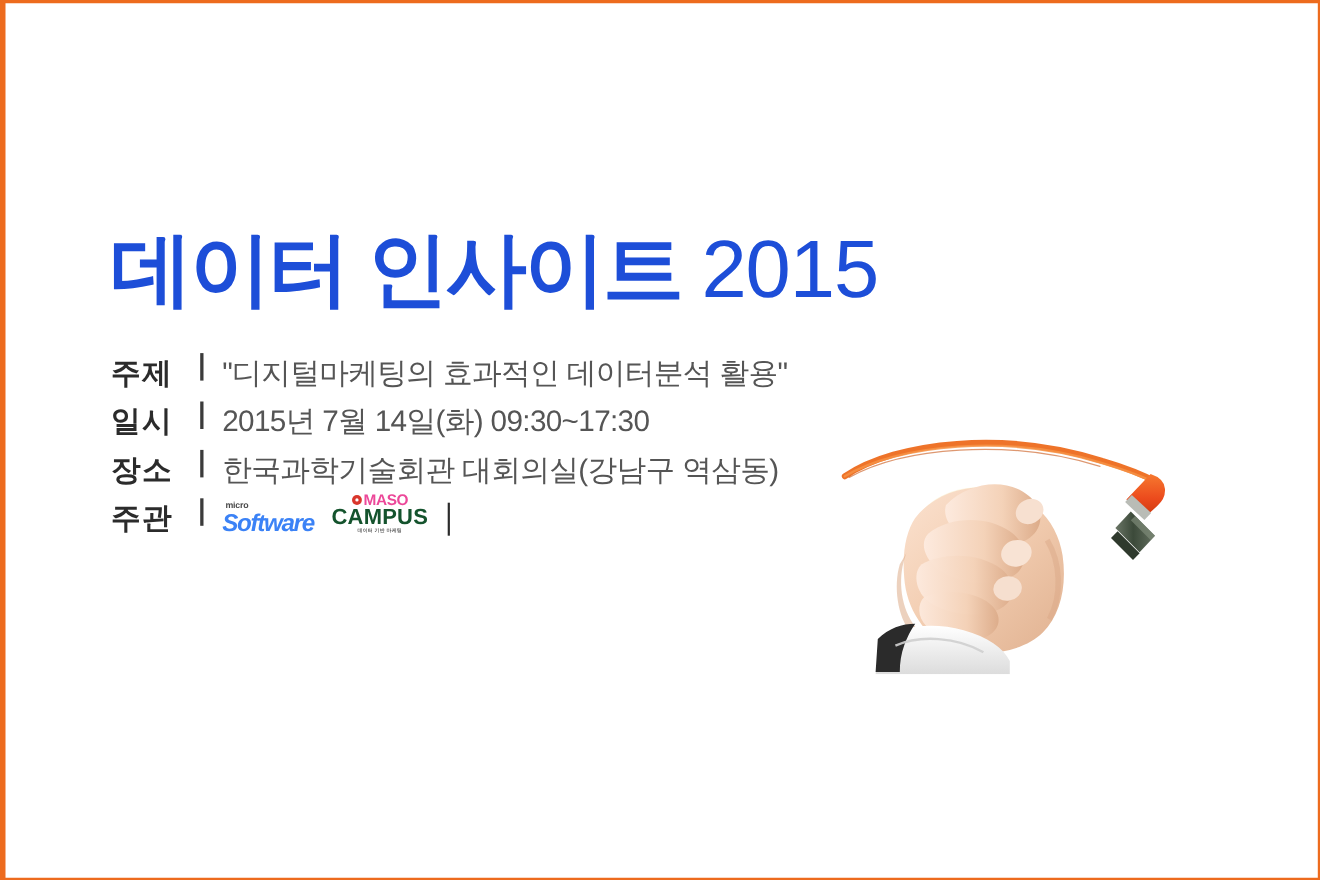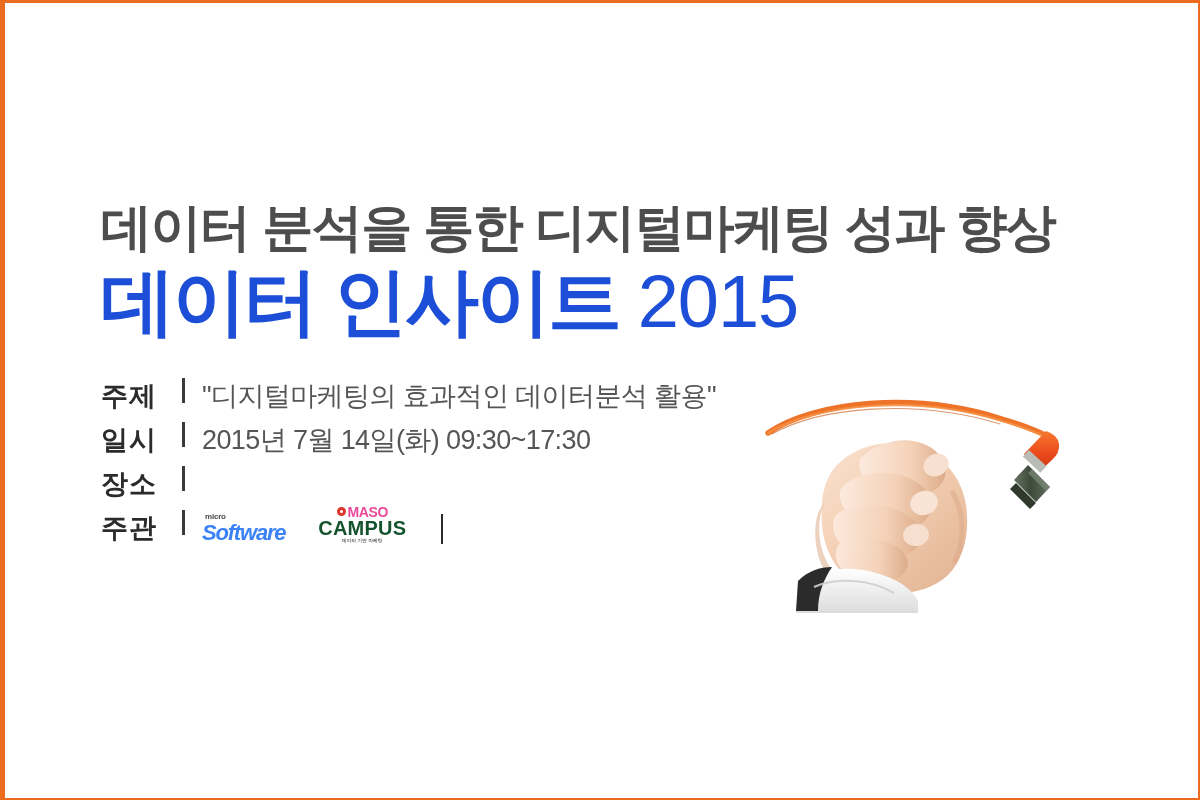--- a/index.html
+++ b/index.html
@@ -86,21 +86,21 @@
     font-size: 27px;
     font-weight: 400;
     color: #555555;
     letter-spacing: -0.6px;
   }
 
   
   .logos {
     display: flex;
     align-items: flex-end;
-    gap: 33px;
+    gap: 16px;
     height: 34px;
   }
 
   .logo-ms {
     position: relative;
     line-height: 1;
     padding-top: 1px;
   }
   .logo-ms .ms-micro {
     font-size: 8px;
@@ -191,21 +191,20 @@
     display: block;
   }
 </style>
 </head>
 <body>
 
 <div class="poster">
 
   <div class="content">
 
-    <div class="subtitle">데이터 분석을 통한 디지털마케팅 성과 향상</div>
 
     <div class="maintitle">
       <span>데이터 인사이트</span><span>&nbsp;</span><span class="year">2015</span>
     </div>
 
     <div class="info">
 
       <div class="info-row">
         <span class="info-label">주제</span>
         <span class="info-sep"></span>
@@ -214,20 +213,21 @@
 
       <div class="info-row">
         <span class="info-label">일시</span>
         <span class="info-sep"></span>
         <span class="info-value">2015년 7월 14일(화) 09:30~17:30</span>
       </div>
 
       <div class="info-row">
         <span class="info-label">장소</span>
         <span class="info-sep"></span>
+        <span class="info-value">한국과학기술회관 대회의실(강남구 역삼동)</span>
       </div>
 
       <div class="info-row">
         <span class="info-label">주관</span>
         <span class="info-sep"></span>
 
         <span class="logos">
 
           <span class="logo-ms">
             <span class="ms-micro">micro</span>

